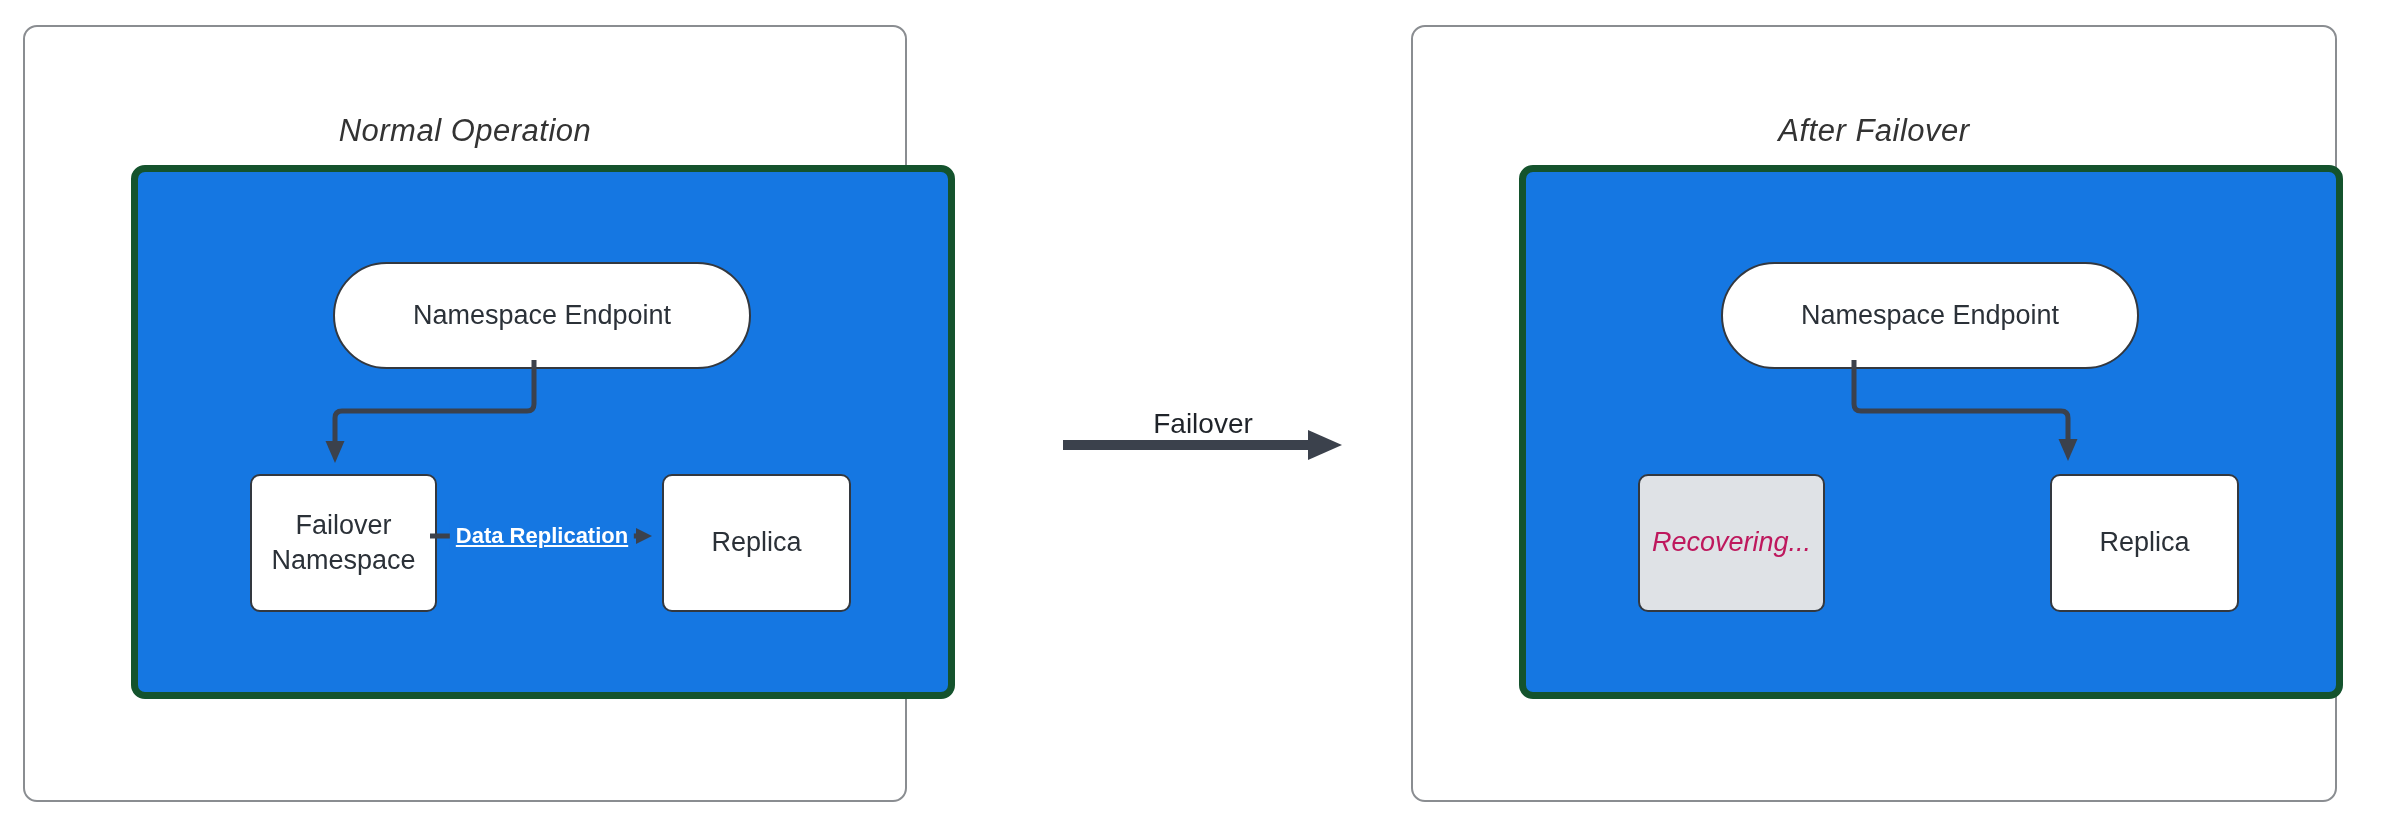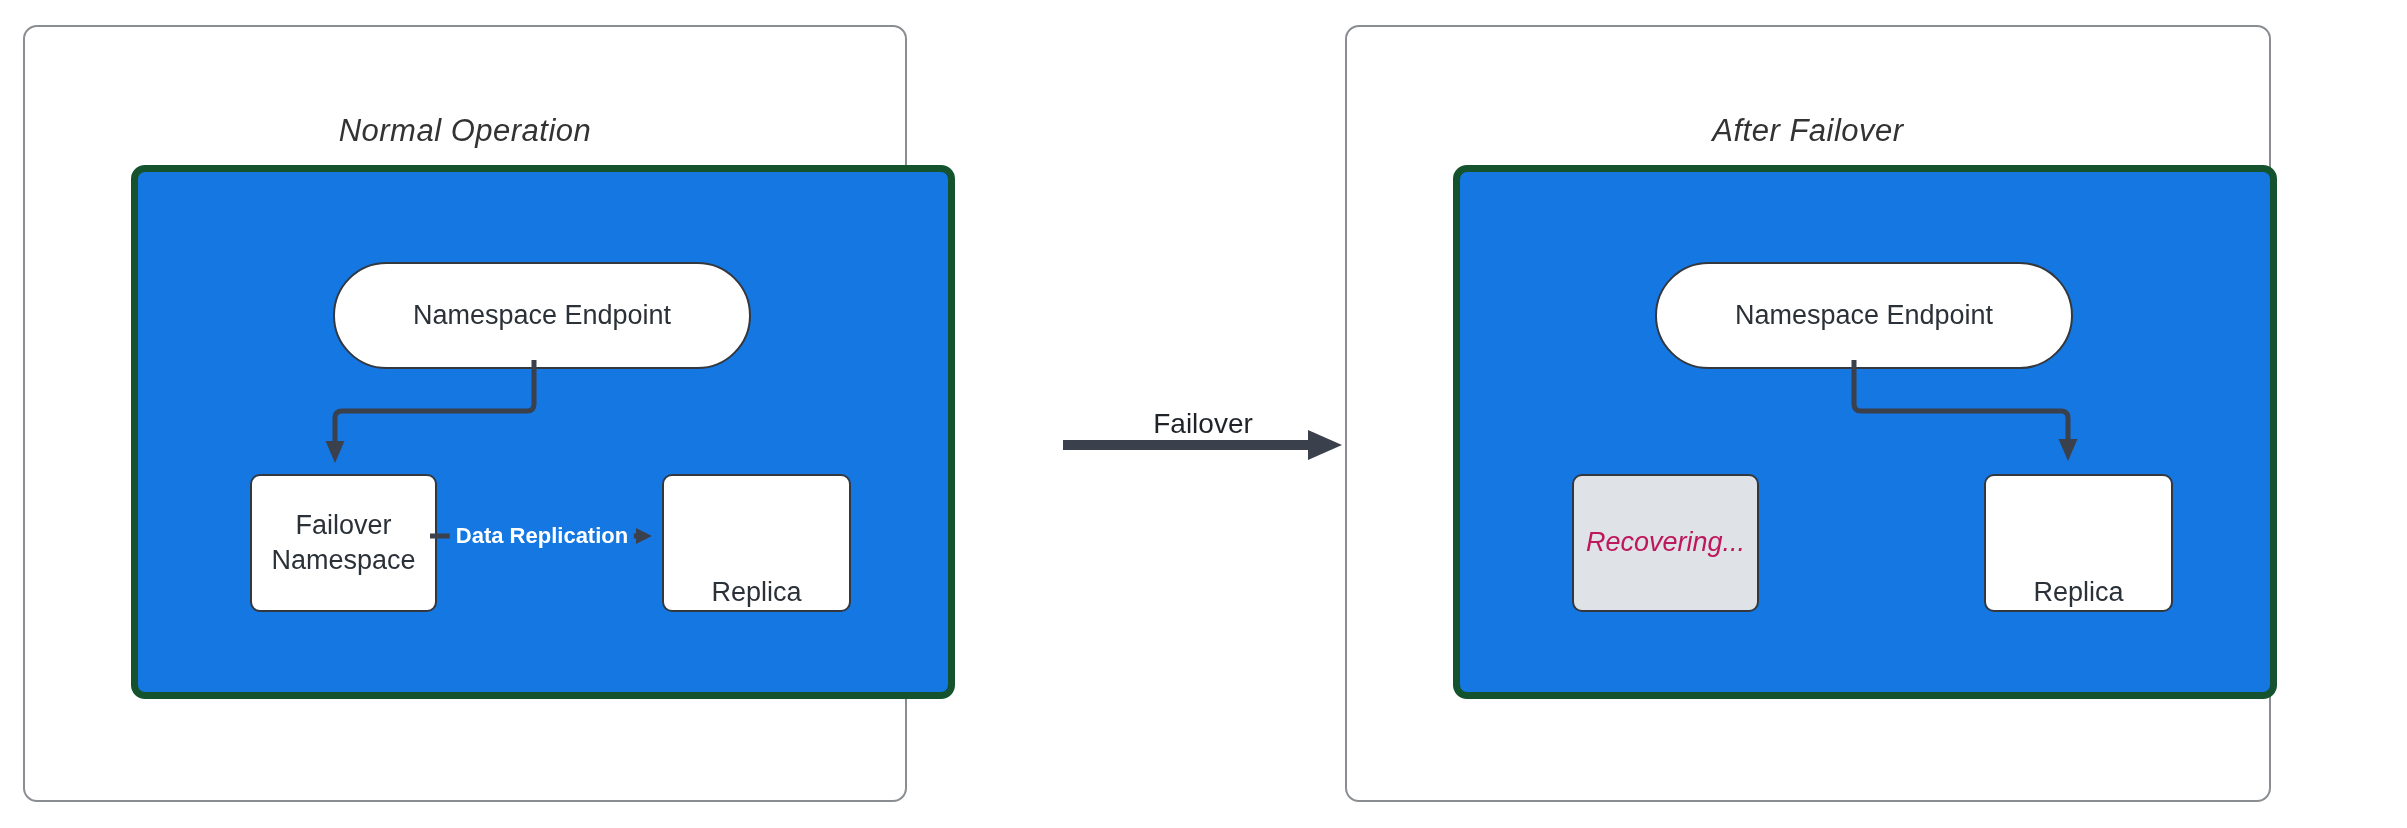--- a/index.html
+++ b/index.html
@@ -6,21 +6,21 @@
   body{
     width:2407px;height:828px;position:relative;background:#ffffff;
     font-family:"Liberation Sans", sans-serif;color:#2b3138;overflow:hidden;
   }
   .panel{
     position:absolute;top:25px;height:777px;width:884px;
     background:#ffffff;border:2px solid #8a8d91;border-radius:14px;
     box-sizing:border-box;
   }
   .panel.left{left:23px;}
-  .panel.right{left:1345px;width:926px;}
+  .panel.right{left:1411px;width:926px;}
   .panel-title{
     position:absolute;left:0;right:0;top:86px;text-align:center;
     font-size:31px;font-style:italic;color:#333333;letter-spacing:0.5px;
   }
   .container-box{
     position:absolute;left:106px;top:138px;width:824px;height:534px;
     background:#1577e2;border:7px solid #14532d;border-radius:14px;
     box-sizing:border-box;
   }
   .node{
@@ -28,21 +28,21 @@
     text-align:center;background:#ffffff;border:2px solid #33383f;
     box-sizing:border-box;font-size:27px;line-height:1.3;color:#2b3138;
   }
   .node.pill{
     left:195px;top:90px;width:418px;height:107px;border-radius:54px;
   }
   .node.rect{
     top:302px;width:187px;height:138px;border-radius:10px;
   }
   .node.rect.pos-left{left:112px;}
-  .node.rect.pos-right{left:524px;width:189px;align-items:flex-end;}
+  .node.rect.pos-right{left:524px;width:189px;}
   .node.disabled{
     background:#dfe2e6;color:#be185d;font-style:italic;
   }
   .edge-layer{
     position:absolute;left:0;top:0;width:2407px;height:828px;
     pointer-events:none;
   }
   .edge{stroke:#3b414c;stroke-width:5;fill:none;}
   .arrowhead{fill:#3b414c;stroke:none;}
   .failover-shaft{stroke:#3b414c;stroke-width:10;}
@@ -98,14 +98,14 @@
   <path class="edge" d="M430,536 L636,536"></path>
   <polygon class="arrowhead" points="652,536 636,528 636,544"></polygon>
 
   <path class="edge" d="M1854,360 L1854,404 Q1854,411 1861,411 L2061,411 Q2068,411 2068,418 L2068,442"></path>
   <polygon class="arrowhead" points="2068,461 2058.5,439 2077.5,439"></polygon>
 
   <line class="failover-shaft" x1="1063" y1="445" x2="1310" y2="445"></line>
   <polygon class="arrowhead" points="1342,445 1308,430 1308,460"></polygon>
 </svg>
 
-<div class="edge-label" style="left:542px;top:536px;">Data Replication</div>
+<div class="edge-label" style="left:542px;top:536px;text-decoration:underline;">Data Replication</div>
 <div class="transition-label" style="left:1203px;top:424px;">Failover</div>
 
 </body></html>

